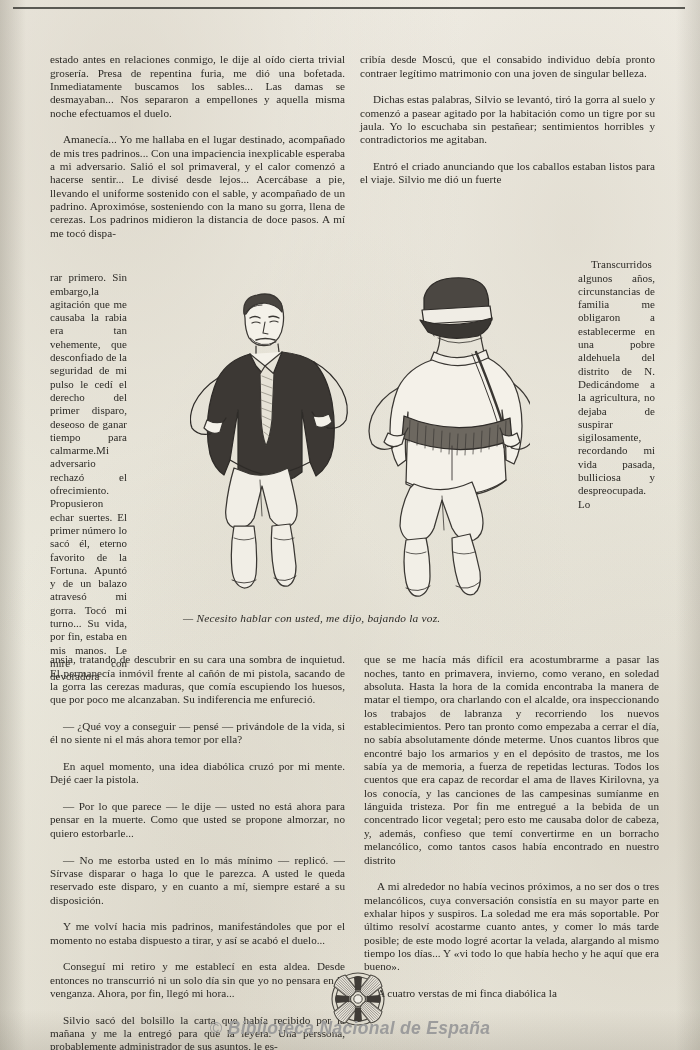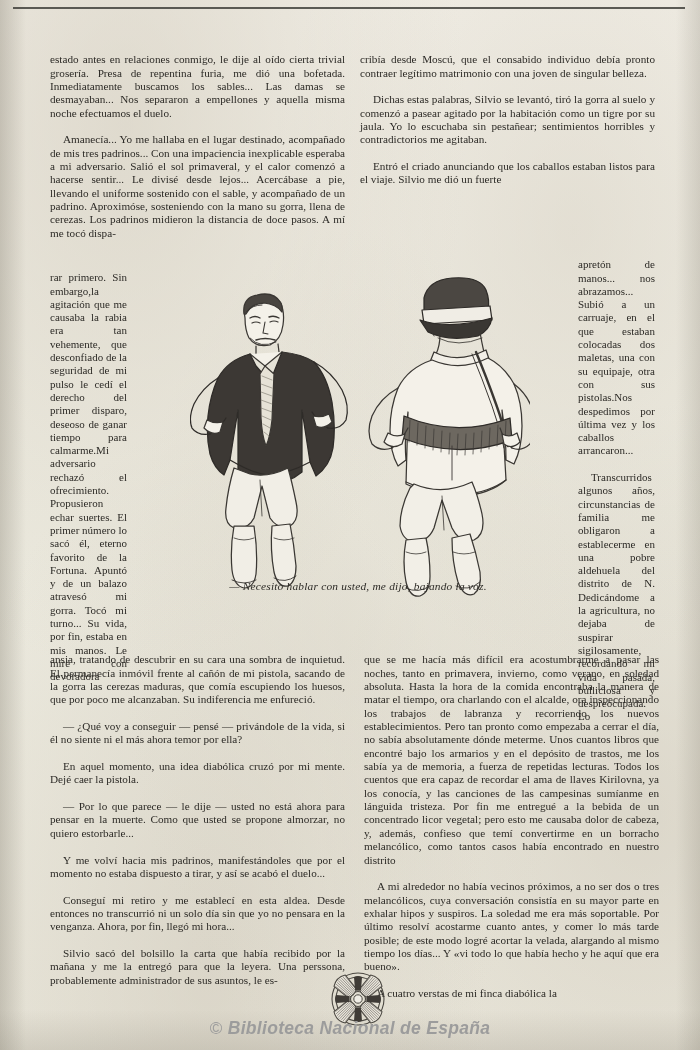--- a/index.html
+++ b/index.html
@@ -105,23 +105,23 @@
     left: 140px;
     top: 230px;
     width: 340px;
     height: 335px;
   }
   .illus svg { display: block; }
 
   .caption {
     position: absolute;
     left: 133px;
-    top: 540px;
+    top: 572px;
     width: 350px;
-    text-align: center;
+    text-align: left;
     font-style: italic;
     font-size: 11.4px;
     color: #2c2a26;
     letter-spacing: 0.2px;
   }
 
   
   .ornament {
     position: absolute;
     left: 277px;
@@ -169,33 +169,33 @@
 
     <div class="col narrow" id="left-narrow">
       <p>rar primero. Sin embargo,la agitación que me causaba la rabia era tan vehemente, que desconfiado de la seguridad de mi pulso le cedí el derecho del primer disparo, deseoso de ganar tiempo para calmarme.Mi adversario rechazó el ofrecimiento. Propusieron echar suertes. El primer número lo sacó él, eterno favorito de la Fortuna. Apuntó y de un balazo atravesó mi gorra. Tocó mi turno... Su vida, por fin, estaba en mis manos. Le miré con devoradora</p>
     </div>
 
     <div class="col" id="left-bottom">
       <p>ansia, tratando de descubrir en su cara una sombra de inquietud. El permanecía inmóvil frente al cañón de mi pistola, sacando de la gorra las cerezas maduras, que comía escupiendo los huesos, que por poco me alcanzaban. Su indiferencia me enfureció.</p>
       <p class="ind">— ¿Qué voy a conseguir — pensé — privándole de la vida, si él no siente ni el más ahora temor por ella?</p>
       <p class="ind">En aquel momento, una idea diabólica cruzó por mi mente. Dejé caer la pistola.</p>
       <p class="ind">— Por lo que parece — le dije — usted no está ahora para pensar en la muerte. Como que usted se propone almorzar, no quiero estorbarle...</p>
+      <p class="ind">— No me estorba usted en lo más mínimo — replicó. — Sírvase disparar o haga lo que le parezca. A usted le queda reservado este disparo, y en cuanto a mí, siempre estaré a su disposición.</p>
       <p class="ind">Y me volví hacia mis padrinos, manifestándoles que por el momento no estaba dispuesto a tirar, y así se acabó el duelo...</p>
       <p class="ind">Conseguí mi retiro y me establecí en esta aldea. Desde entonces no transcurrió ni un solo día sin que yo no pensara en la venganza. Ahora, por fin, llegó mi hora...</p>
       <p class="ind">Silvio sacó del bolsillo la carta que había recibido por la mañana y me la entregó para que la leyera. Una perssona, probablemente administrador de sus asuntos, le es-</p>
     </div>
 
     <div class="col" id="right-top">
       <p>cribía desde Moscú, que el consabido individuo debía pronto contraer legítimo matrimonio con una joven de singular belleza.</p>
       <p class="ind">Dichas estas palabras, Silvio se levantó, tiró la gorra al suelo y comenzó a pasear agitado por la habitación como un tigre por su jaula. Yo lo escuchaba sin pestañear; sentimientos horribles y contradictorios me agitaban.</p>
       <p class="ind">Entró el criado anunciando que los caballos estaban listos para el viaje. Silvio me dió un fuerte</p>
     </div>
 
     <div class="col narrow" id="right-narrow">
-      <p>apretón de manos... nos abrazamos... Subió a un carruaje, en el que estaban colocadas dos maletas, una con su equipaje, otra con sus pistolas.Nos despedimos por última vez y los caballos arrancaron...</p>
       <p class="ind">Transcurridos algunos años, circunstancias de familia me obligaron a establecerme en una pobre aldehuela del distrito de N. Dedicándome a la agricultura, no dejaba de suspirar sigilosamente, recordando mi vida pasada, bulliciosa y despreocupada. Lo</p>
     </div>
 
     <div class="col" id="right-bottom">
       <p>que se me hacía más difícil era acostumbrarme a pasar las noches, tanto en primavera, invierno, como verano, en soledad absoluta. Hasta la hora de la comida encontraba la manera de matar el tiempo, ora charlando con el alcalde, ora inspeccionando los trabajos de labranza y recorriendo los nuevos establecimientos. Pero tan pronto como empezaba a cerrar el día, no sabía absolutamente dónde meterme. Unos cuantos libros que encontré bajo los armarios y en el depósito de trastos, me los sabía ya de memoria, a fuerza de repetidas lecturas. Todos los cuentos que era capaz de recordar el ama de llaves Kirilovna, ya los conocía, y las canciones de las campesinas sumíanme en lánguida tristeza. Por fin me entregué a la bebida de un concentrado licor vegetal; pero esto me causaba dolor de cabeza, y, además, confieso que temí convertirme en un borracho melancólico, como tantos casos había encontrado en nuestro distrito</p>
       <p class="ind">A mi alrededor no había vecinos próximos, a no ser dos o tres melancólicos, cuya conversación consistía en su mayor parte en exhalar hipos y suspiros. La soledad me era más soportable. Por último resolví acostarme cuanto antes, y comer lo más tarde posible; de este modo logré acortar la velada, alargando al mismo tiempo los días... Y «vi todo lo que había hecho y he aquí que era bueno».</p>
       <p class="ind">A cuatro verstas de mi finca diabólica la</p>
     </div>
 
     <div class="illus">

